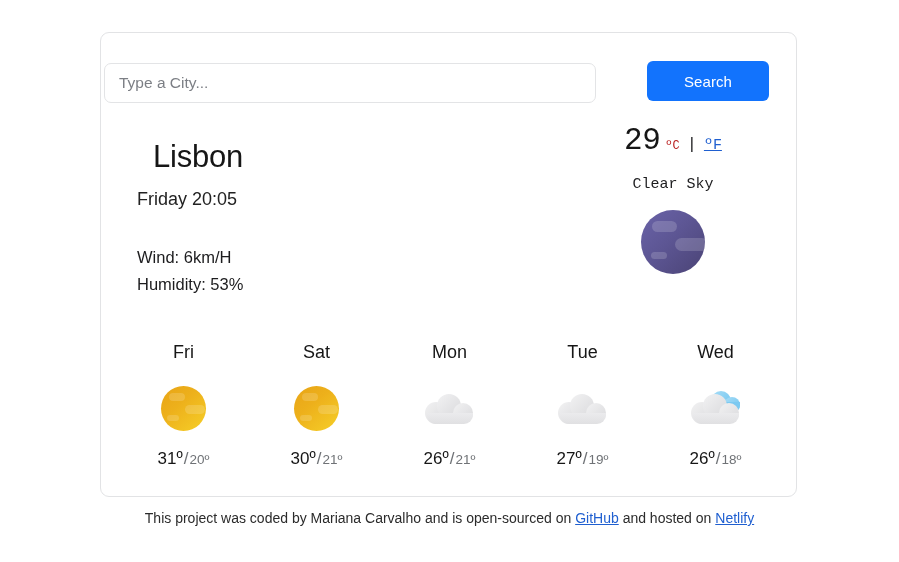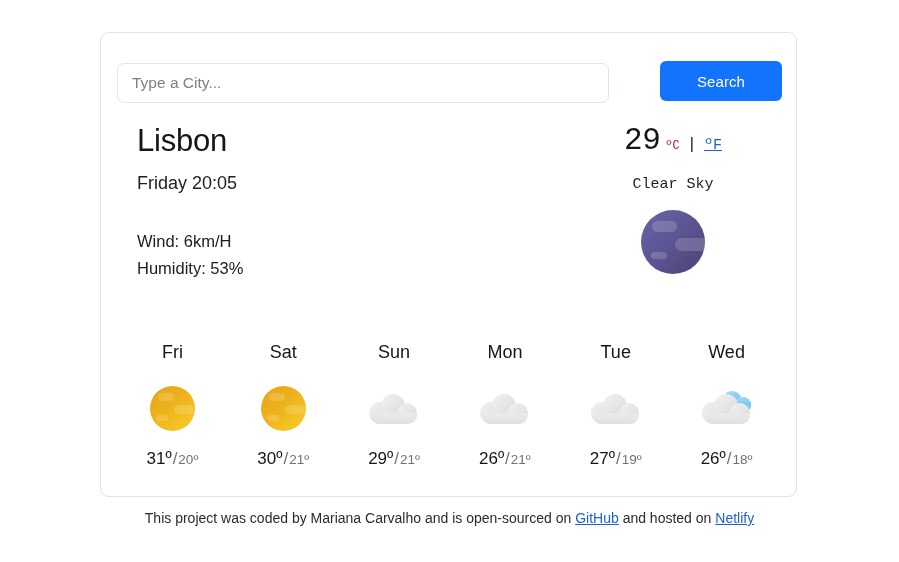--- a/index.html
+++ b/index.html
@@ -31,21 +31,21 @@
     height: 465px;
     background: #ffffff;
     border: 1px solid #e2e3e5;
     border-radius: 9px;
     padding: 0;
   }
 
   
   .search-row {
     position: absolute;
-    left: 16px;
+    left: 3px;
     top: 28px;
     width: 665px;
     height: 44px;
     display: flex;
     align-items: center;
     gap: 0;
   }
   .search-input {
     width: 492px;
     height: 40px;
@@ -86,21 +86,21 @@
   }
   .current-left {
     position: absolute;
     left: 36px;
     top: 0;
   }
   .city-name {
     font-size: 31px;
     font-weight: 400;
     line-height: 1;
-    margin: 0;
+    margin: 16px;
     color: #161616;
     letter-spacing: -0.2px;
   }
   .date-time {
     font-size: 18px;
     color: #222;
     margin-top: 18px;
     line-height: 1;
   }
   .metrics {
@@ -343,34 +343,20 @@
             <span class="spot s1"></span>
             <span class="spot s2"></span>
             <span class="spot s3"></span>
           </div>
         </div>
         <div class="day-temps">
           <span class="temp-max">30º</span><span class="temp-slash">/</span><span class="temp-min">21º</span>
         </div>
       </div>
 
-      <div class="forecast-day">
-        <div class="day-label">Sun</div>
-        <div class="day-icon">
-          <div class="cloud-icon">
-            <span class="puff p1"></span>
-            <span class="puff p2"></span>
-            <span class="puff p3"></span>
-            <span class="base"></span>
-          </div>
-        </div>
-        <div class="day-temps">
-          <span class="temp-max">29º</span><span class="temp-slash">/</span><span class="temp-min">21º</span>
-        </div>
-      </div>
 
       <div class="forecast-day">
         <div class="day-label">Mon</div>
         <div class="day-icon">
           <div class="cloud-icon">
             <span class="puff p1"></span>
             <span class="puff p2"></span>
             <span class="puff p3"></span>
             <span class="base"></span>
           </div>

